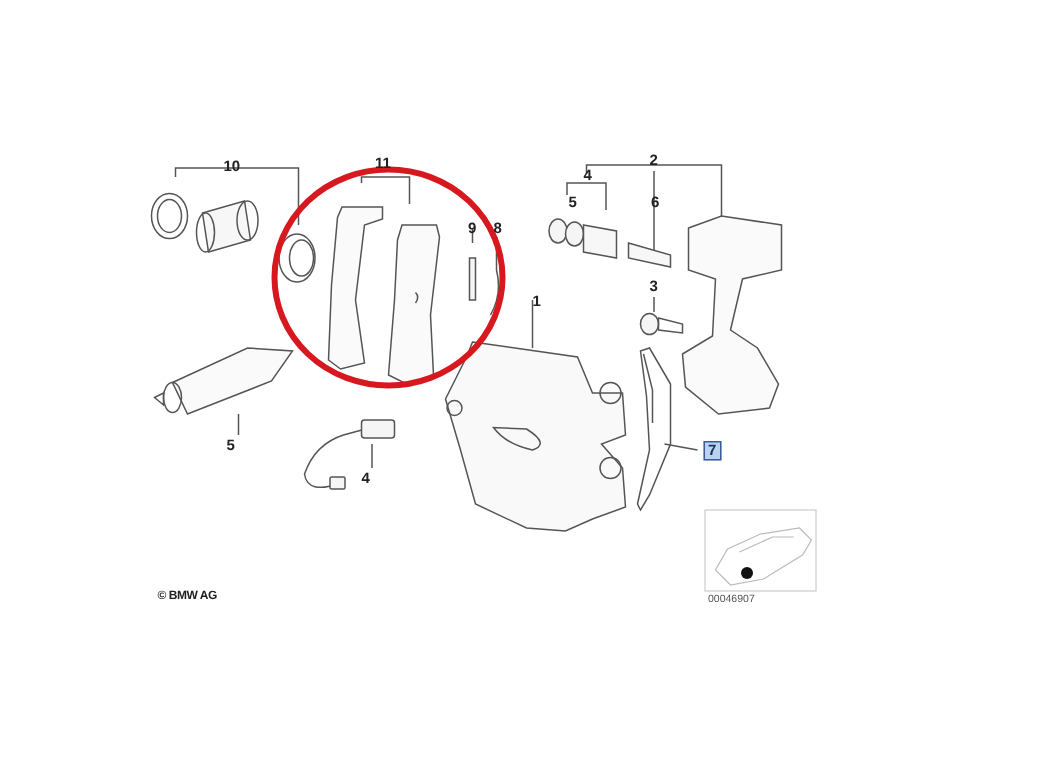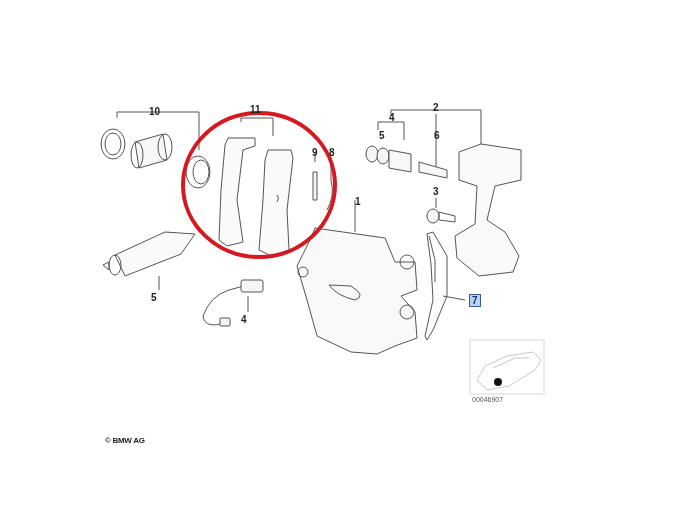--- a/index.html
+++ b/index.html
@@ -1,20 +1,20 @@
 <!DOCTYPE html>
 <html><head>
 <meta charset="utf-8">
 <style>
   html, body { margin:0; padding:0; background:#ffffff; }
   body { width:692px; height:514px; position:relative; overflow:hidden; font-family:"Liberation Sans", sans-serif; }
   .canvas { position:absolute; left:15px; top:0; width:692px; height:460px; }
   .label { position:absolute; font-size:10px; font-weight:bold; color:#222; }
   .highlight-label { position:absolute; font-size:10px; font-weight:bold; color:#1a2f6b; background:#b9d3ee; border:1px solid #3a5a98; padding:0 2px; line-height:11px; }
-  .copyright { position:absolute; left:90px; top:392px; font-size:8px; color:#222; font-weight:bold; letter-spacing:-0.3px;margin-top:44px; }
+  .copyright { position:absolute; left:90px; top:392px; font-size:8px; color:#222; font-weight:bold; letter-spacing:-0.3px; }
   .catalog { position:absolute; left:457px; top:396px; font-size:7px; color:#555; }
 </style>
 </head>
 <body>
 
 <div class="canvas">
   <svg width="692" height="514" viewBox="0 0 692 514" style="position:absolute;left:0;top:0">
     <g fill="none" stroke="#555" stroke-width="1">
 
       <path d="M102 118 L102 112 L184 112 L184 150"></path>

